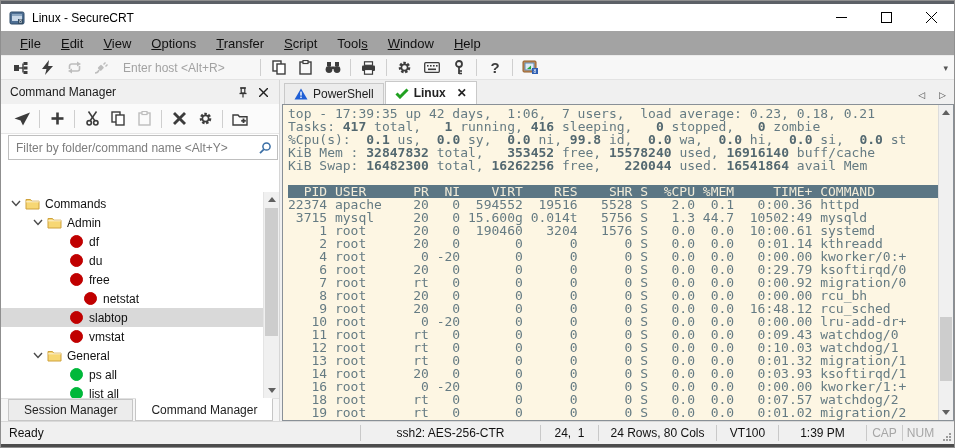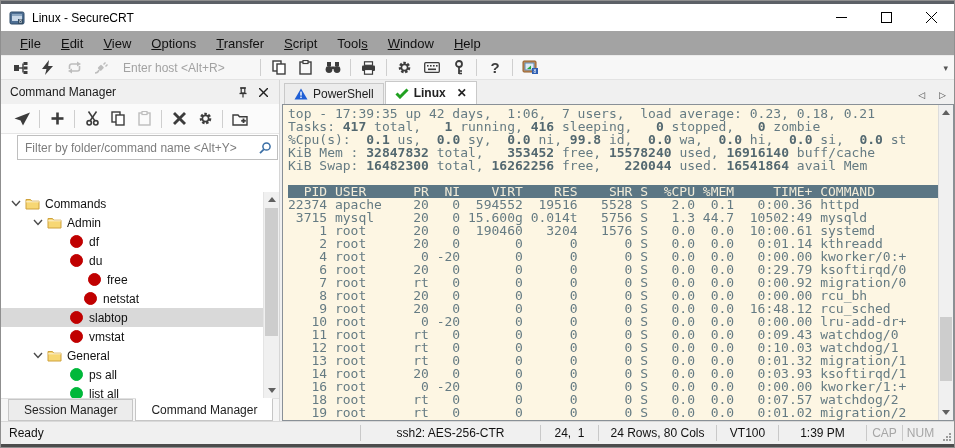--- a/index.html
+++ b/index.html
@@ -30,21 +30,21 @@
 
   
   .main{flex:1 1 auto;display:flex;min-height:0;background:#f0f0f0;}
   .left-panel{width:279px;flex:0 0 auto;display:flex;flex-direction:column;background:#fff;border-right:1px solid #d6d6d6;}
   .panel-header{height:24px;background:#f0f0f0;display:flex;align-items:center;padding:0 6px 0 9px;flex:0 0 auto;}
   .panel-title{flex:1;color:#1a1a1a;}
   .ph-btn{width:20px;height:20px;display:flex;align-items:center;justify-content:center;color:#333;}
   .panel-toolbar{height:30px;display:flex;align-items:center;padding-left:8px;background:#fbfbfb;border-bottom:1px solid #e6e6e6;flex:0 0 auto;}
   .pt-btn{width:26px;height:24px;display:flex;align-items:center;justify-content:center;}
   .pt-sep{width:1px;height:18px;background:#cfcfcf;margin:0 4px;}
-  .filter-box{height:25px;margin:1px 1px 0 16px;border:1px solid #bfbfbf;display:flex;align-items:center;background:#fff;flex:0 0 auto;}
+  .filter-box{height:25px;margin:1px 1px 0 7px;border:1px solid #bfbfbf;display:flex;align-items:center;background:#fff;flex:0 0 auto;}
   .filter-input{flex:1;border:none;outline:none;font-size:12px;font-family:"Liberation Sans",sans-serif;padding-left:7px;color:#333;background:transparent;}
   .filter-input::placeholder{color:#7d7d7d;}
   .filter-mag{width:24px;display:flex;align-items:center;justify-content:center;}
 
   .tree{flex:1 1 auto;position:relative;overflow:hidden;background:#fff;margin-top:32px;}
   .tree-inner{position:absolute;left:0;top:2px;right:16px;}
   .tree-row{height:19px;display:flex;align-items:center;white-space:nowrap;cursor:default;}
   .tree-row.selected{background:#d9d9d9;}
   .chev{width:17px;display:flex;align-items:center;justify-content:center;flex:0 0 auto;}
   .tree-ico{width:17px;display:flex;align-items:center;justify-content:center;flex:0 0 auto;}
@@ -376,21 +376,21 @@
               </span>
               <span class="tree-label">df</span>
             </div>
             <div class="tree-row" style="padding-left: 50px;">
               <span class="chev"></span>
               <span class="tree-ico">
                 <span class="cmd-dot" style="background: rgb(192, 0, 0); border: 1px solid rgb(192, 0, 0);"></span>
               </span>
               <span class="tree-label">du</span>
             </div>
-            <div class="tree-row" style="padding-left: 68px;">
+            <div class="tree-row" style="padding-left: 50px;">
               <span class="chev"></span>
               <span class="tree-ico">
                 <span class="cmd-dot" style="background: rgb(192, 0, 0); border: 1px solid rgb(192, 0, 0);"></span>
               </span>
               <span class="tree-label">free</span>
             </div>
             <div class="tree-row" style="padding-left: 64px;">
               <span class="chev"></span>
               <span class="tree-ico">
                 <span class="cmd-dot" style="background: rgb(192, 0, 0); border: 1px solid rgb(192, 0, 0);"></span>

